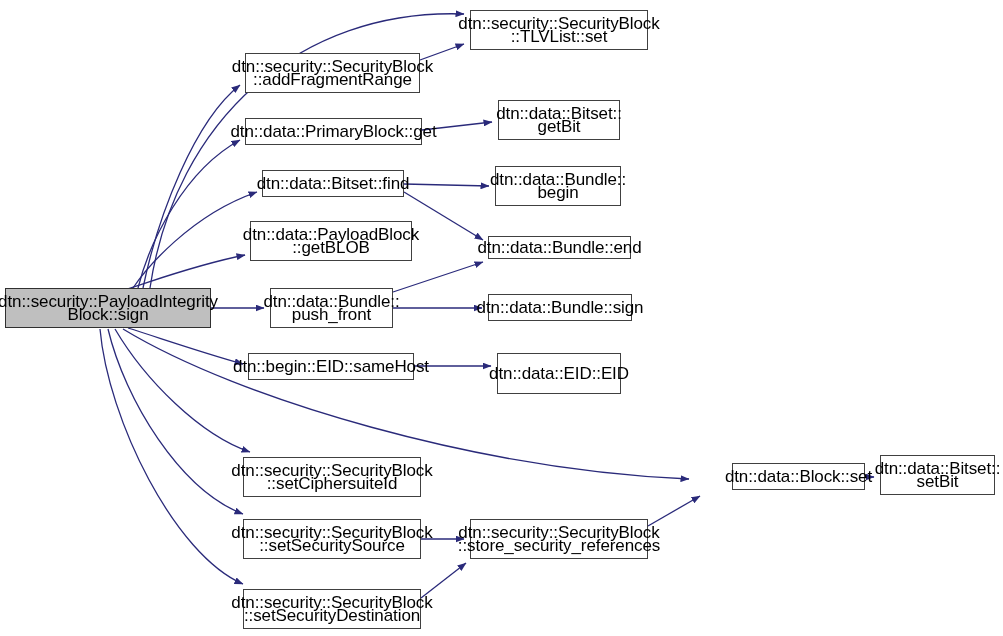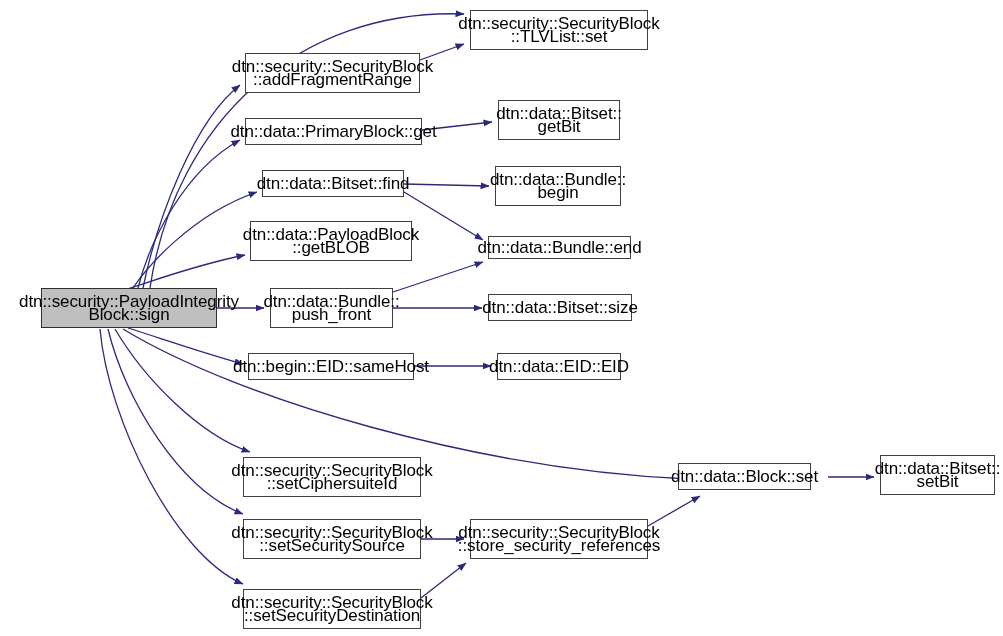--- a/index.html
+++ b/index.html
@@ -76,45 +76,45 @@
         <path d="M 393,308 L 482,308" fill="none" stroke="#2a2a7a" stroke-width="1.3" marker-end="url(#arrowhead)"></path>
         <path d="M 393,292 L 483,262" fill="none" stroke="#2a2a7a" stroke-width="1.3" marker-end="url(#arrowhead)"></path>
         <path d="M 414,366 L 491,366" fill="none" stroke="#2a2a7a" stroke-width="1.3" marker-end="url(#arrowhead)"></path>
         <path d="M 421,539 L 464,539" fill="none" stroke="#2a2a7a" stroke-width="1.3" marker-end="url(#arrowhead)"></path>
         <path d="M 421,598 L 466,563" fill="none" stroke="#2a2a7a" stroke-width="1.3" marker-end="url(#arrowhead)"></path>
         <path d="M 648,526 L 700,496" fill="none" stroke="#2a2a7a" stroke-width="1.3" marker-end="url(#arrowhead)"></path>
         <path d="M 828,477 L 874,477" fill="none" stroke="#2a2a7a" stroke-width="1.3" marker-end="url(#arrowhead)"></path>
       </g>
   </svg>
   <div id="nodes-group">
-      <div class="node root" style="left: 5px; top: 288px; width: 176px; height: 40px; margin-left: 36px;">dtn::security::PayloadIntegrity
+      <div class="node root" style="left: 5px; top: 288px; width: 206px; height: 40px;">dtn::security::PayloadIntegrity
 Block::sign</div>
       <div class="node" style="left: 470px; top: 10px; width: 178px; height: 40px;">dtn::security::SecurityBlock
 ::TLVList::set</div>
       <div class="node" style="left: 245px; top: 53px; width: 175px; height: 40px;">dtn::security::SecurityBlock
 ::addFragmentRange</div>
       <div class="node" style="left: 245px; top: 118px; width: 177px; height: 27px;">dtn::data::PrimaryBlock::get</div>
       <div class="node" style="left: 498px; top: 100px; width: 122px; height: 40px;">dtn::data::Bitset::
 getBit</div>
       <div class="node" style="left: 262px; top: 170px; width: 142px; height: 27px;">dtn::data::Bitset::find</div>
       <div class="node" style="left: 495px; top: 166px; width: 126px; height: 40px;">dtn::data::Bundle::
 begin</div>
       <div class="node" style="left: 250px; top: 221px; width: 162px; height: 40px;">dtn::data::PayloadBlock
 ::getBLOB</div>
       <div class="node" style="left: 488px; top: 236px; width: 143px; height: 23px;">dtn::data::Bundle::end</div>
       <div class="node" style="left: 270px; top: 288px; width: 123px; height: 40px;">dtn::data::Bundle::
 push_front</div>
-      <div class="node" style="left: 488px; top: 294px; width: 144px; height: 27px;">dtn::data::Bitset::size</div>
+      <div class="node" style="left: 488px; top: 294px; width: 144px; height: 27px;">dtn::data::Bundle::sign</div>
       <div class="node" style="left: 248px; top: 353px; width: 166px; height: 27px;">dtn::begin::EID::sameHost</div>
-      <div class="node" style="left: 497px; top: 353px; width: 124px; height: 27px;">dtn::data::EID::EID</div>
+      <div class="node" style="left: 497px; top: 353px; width: 124px; height: 41px;">dtn::data::EID::EID</div>
       <div class="node" style="left: 243px; top: 457px; width: 178px; height: 40px;">dtn::security::SecurityBlock
 ::setCiphersuiteId</div>
       <div class="node" style="left: 243px; top: 519px; width: 178px; height: 40px;">dtn::security::SecurityBlock
 ::setSecuritySource</div>
       <div class="node" style="left: 243px; top: 589px; width: 178px; height: 40px;">dtn::security::SecurityBlock
 ::setSecurityDestination</div>
       <div class="node" style="left: 470px; top: 519px; width: 178px; height: 40px;">dtn::security::SecurityBlock
 ::store_security_references</div>
-      <div class="node" style="left: 678px; top: 463px; width: 133px; height: 27px;">dtn::data::Block::set</div>
+      <div class="node" style="left: 732px; top: 463px; width: 133px; height: 27px;">dtn::data::Block::set</div>
       <div class="node" style="left: 880px; top: 455px; width: 115px; height: 40px;">dtn::data::Bitset::
 setBit</div>
     </div>
 </div>
 
 </body></html>

